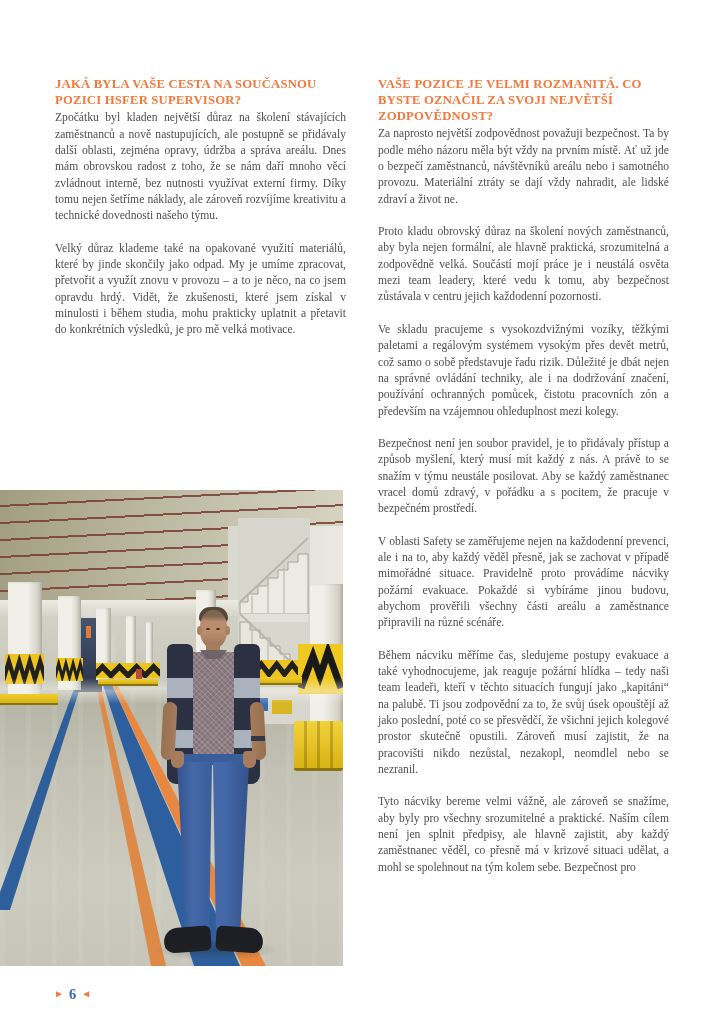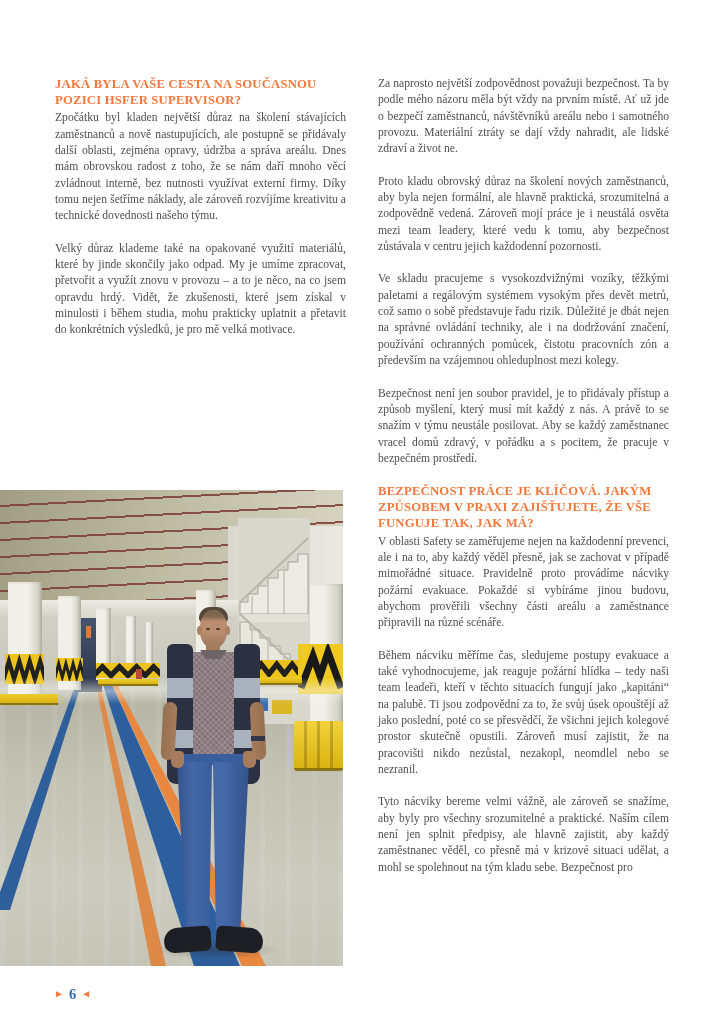--- a/index.html
+++ b/index.html
@@ -137,28 +137,28 @@
 
 <div class="page">
 
   <div class="col col-left">
     <h2 class="sec">JAKÁ BYLA VAŠE CESTA NA SOUČASNOU POZICI HSFER SUPERVISOR?</h2>
     <p>Zpočátku byl kladen největší důraz na školení stávajících zaměstnanců a nově nastupujících, ale postupně se přidávaly další oblasti, zejména opravy, údržba a správa areálu. Dnes mám obrovskou radost z toho, že se nám daří mnoho věcí zvládnout interně, bez nutnosti využívat externí firmy. Díky tomu nejen šetříme náklady, ale zároveň rozvíjíme kreativitu a technické dovednosti našeho týmu.</p>
     <p>Velký důraz klademe také na opakované využití materiálů, které by jinde skončily jako odpad. My je umíme zpracovat, přetvořit a využít znovu v provozu – a to je něco, na co jsem opravdu hrdý. Vidět, že zkušenosti, které jsem získal v minulosti i během studia, mohu prakticky uplatnit a přetavit do konkrétních výsledků, je pro mě velká motivace.</p>
   </div>
 
   <div class="col col-right">
+    <h2 class="sec">VAŠE POZICE JE VELMI ROZMANITÁ. CO BYSTE OZNAČIL ZA SVOJI NEJVĚTŠÍ ZODPOVĚDNOST?</h2>
     <p>Za naprosto největší zodpovědnost považuji bezpečnost. Ta by podle mého názoru měla být vždy na prvním místě. Ať už jde o bezpečí zaměstnanců, návštěvníků areálu nebo i samotného provozu. Materiální ztráty se dají vždy nahradit, ale lidské zdraví a život ne.</p>
-    <p>Proto kladu obrovský důraz na školení nových zaměstnanců, aby byla nejen formální, ale hlavně praktická, srozumitelná a zodpovědně vedená. Zároveň mojí práce je i neustálá osvěta mezi team leadery, které vedu k tomu, aby bezpečnost zůstávala v centru jejich každodenní pozornosti.</p>
+    <p>Proto kladu obrovský důraz na školení nových zaměstnanců, aby byla nejen formální, ale hlavně praktická, srozumitelná a zodpovědně velká. Součástí mojí práce je i neustálá osvěta mezi team leadery, které vedu k tomu, aby bezpečnost zůstávala v centru jejich každodenní pozornosti.</p>
     <p>Ve skladu pracujeme s vysokozdvižnými vozíky, těžkými paletami a regálovým systémem vysokým přes devět metrů, což samo o sobě představuje řadu rizik. Důležité je dbát nejen na správné ovládání techniky, ale i na dodržování značení, používání ochranných pomůcek, čistotu pracovních zón a především na vzájemnou ohleduplnost mezi kolegy.</p>
     <p>Bezpečnost není jen soubor pravidel, je to přidávaly přístup a způsob myšlení, který musí mít každý z nás. A právě to se snažím v týmu neustále posilovat. Aby se každý zaměstnanec vracel domů zdravý, v pořádku a s pocitem, že pracuje v bezpečném prostředí.</p>
-    <h2 class="sec">BEZPEČNOST PRÁCE JE KLÍČOVÁ. JAKÝM ZPŮSOBEM V PRAXI ZAJIŠŤUJETE, ŽE VŠE FUNGUJE TAK, JAK MÁ?</h2>
     <p>V oblasti Safety se zaměřujeme nejen na každodenní prevenci, ale i na to, aby každý věděl přesně, jak se zachovat v případě mimořádné situace. Pravidelně proto provádíme nácviky požární evakuace. Pokaždé si vybíráme jinou budovu, abychom prověřili všechny části areálu a zaměstnance připravili na různé scénáře.</p>
     <p>Během nácviku měříme čas, sledujeme postupy evakuace a také vyhodnocujeme, jak reaguje požární hlídka – tedy naši team leadeři, kteří v těchto situacích fungují jako „kapitáni“ na palubě. Ti jsou zodpovědní za to, že svůj úsek opouštějí až jako poslední, poté co se přesvědčí, že všichni jejich kolegové prostor skutečně opustili. Zároveň musí zajistit, že na pracovišti nikdo nezůstal, nezakopl, neomdlel nebo se nezranil.</p>
-    <p>Tyto nácviky bereme velmi vážně, ale zároveň se snažíme, aby byly pro všechny srozumitelné a praktické. Naším cílem není jen splnit předpisy, ale hlavně zajistit, aby každý zaměstnanec věděl, co přesně má v krizové situaci udělat, a mohl se spolehnout na tým kladu sebe. Bezpečnost pro</p>
+    <p>Tyto nácviky bereme velmi vážně, ale zároveň se snažíme, aby byly pro všechny srozumitelné a praktické. Naším cílem není jen splnit předpisy, ale hlavně zajistit, aby každý zaměstnanec věděl, co přesně má v krizové situaci udělat, a mohl se spolehnout na tým kolem sebe. Bezpečnost pro</p>
   </div>
 
   <div class="photo">
     <div class="ceiling"></div>
     <div class="wallR"></div>
     <div class="wallband"></div>
     <div class="backwall"></div>
     <div class="floor"></div>
 
     <div class="stripe sBL"></div>

